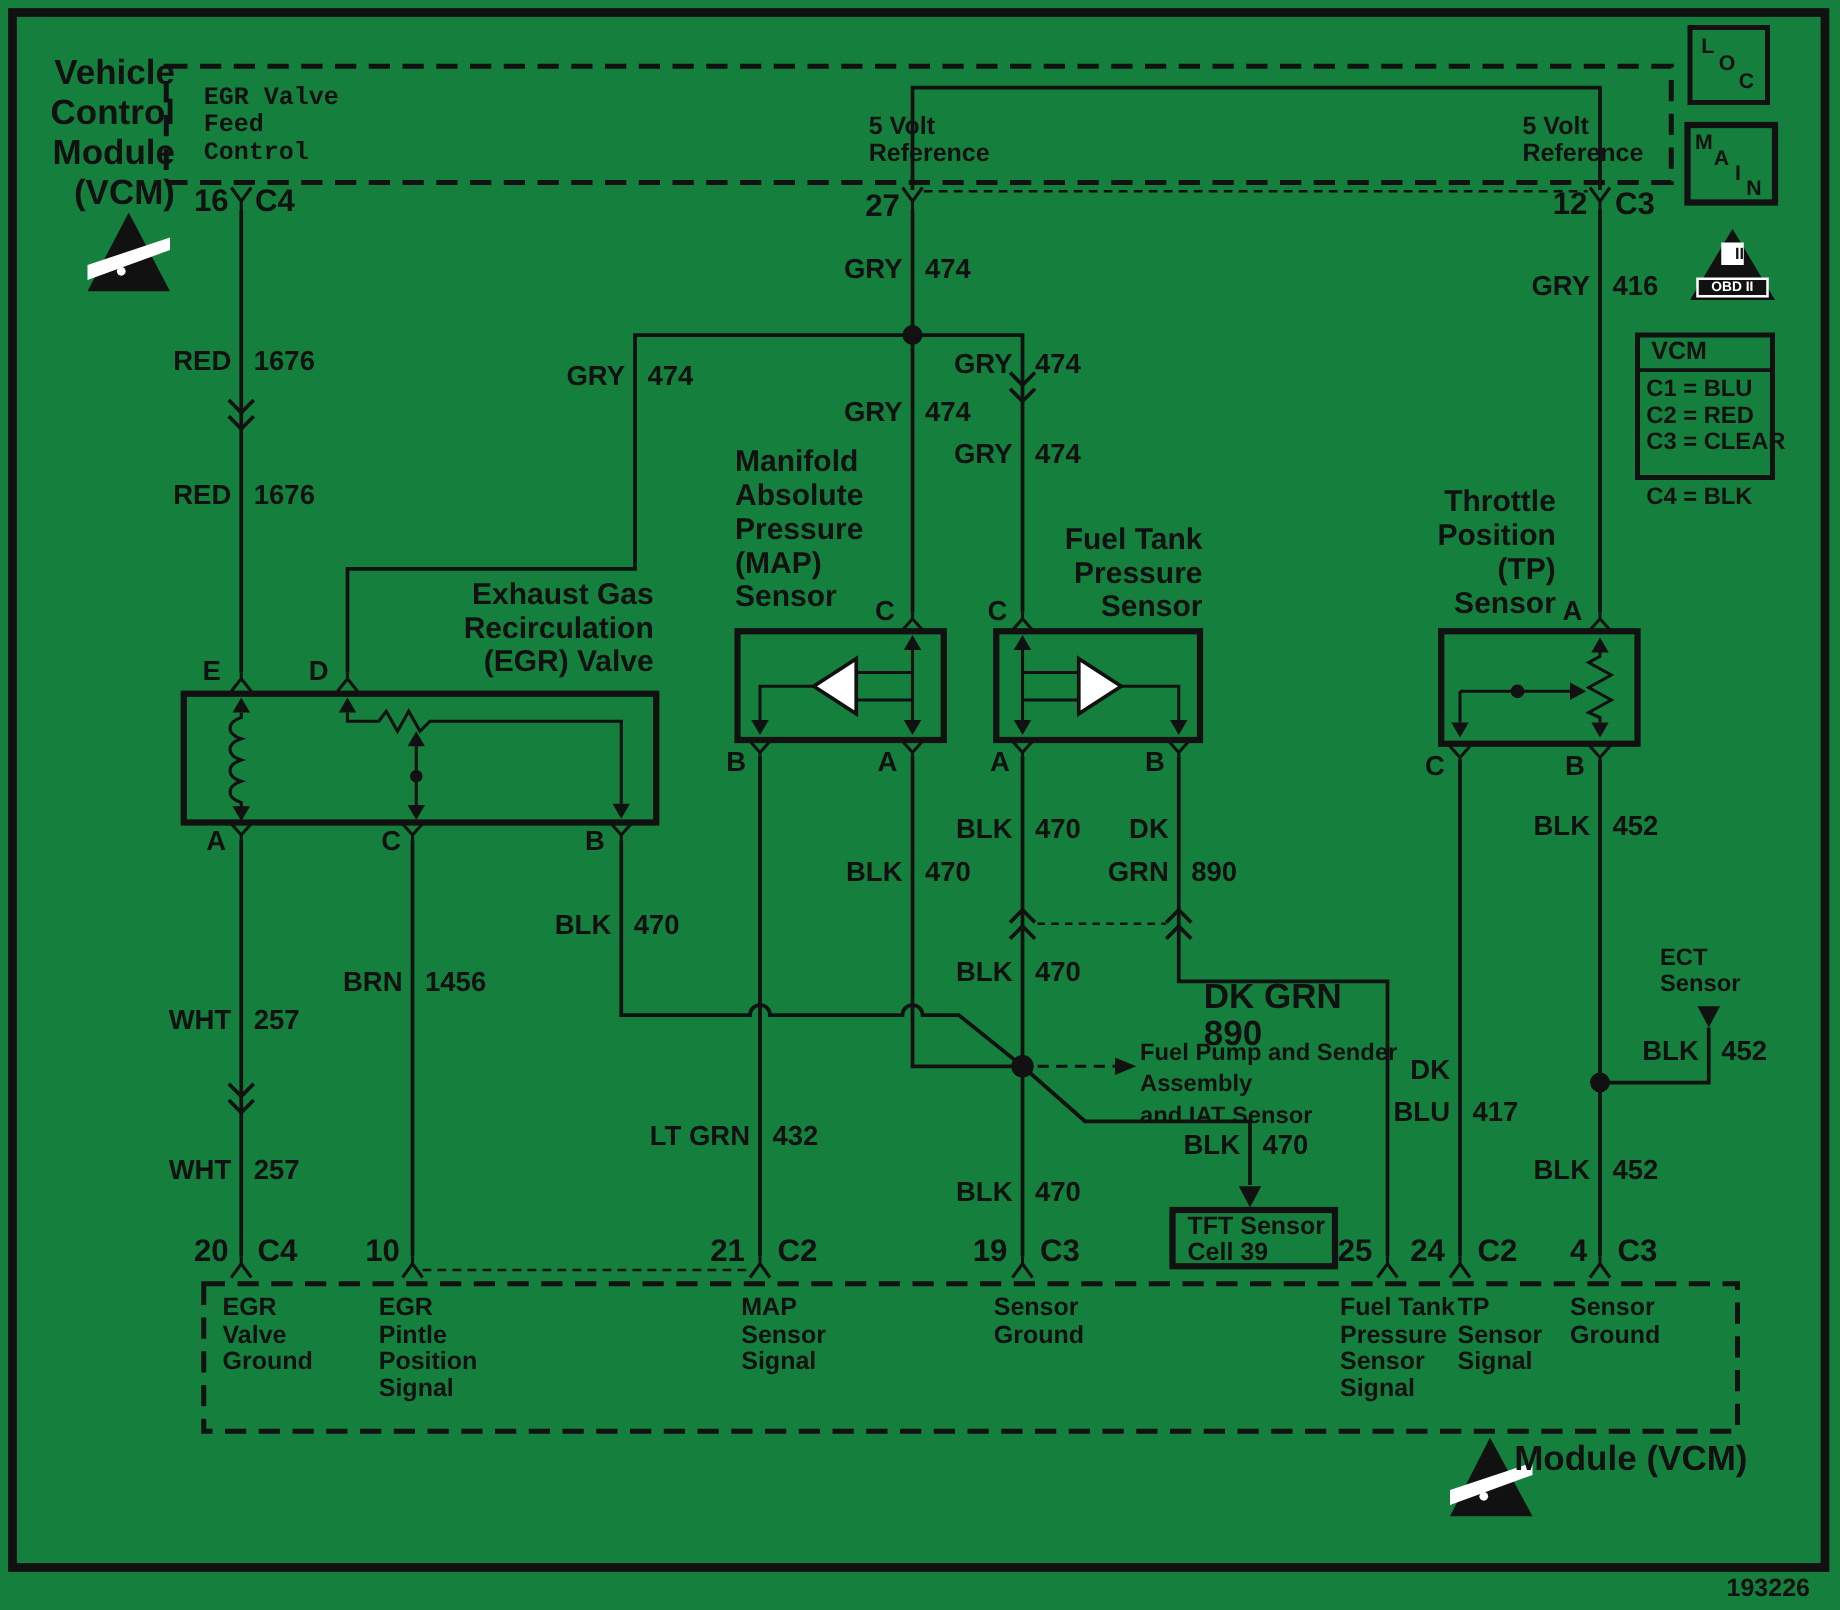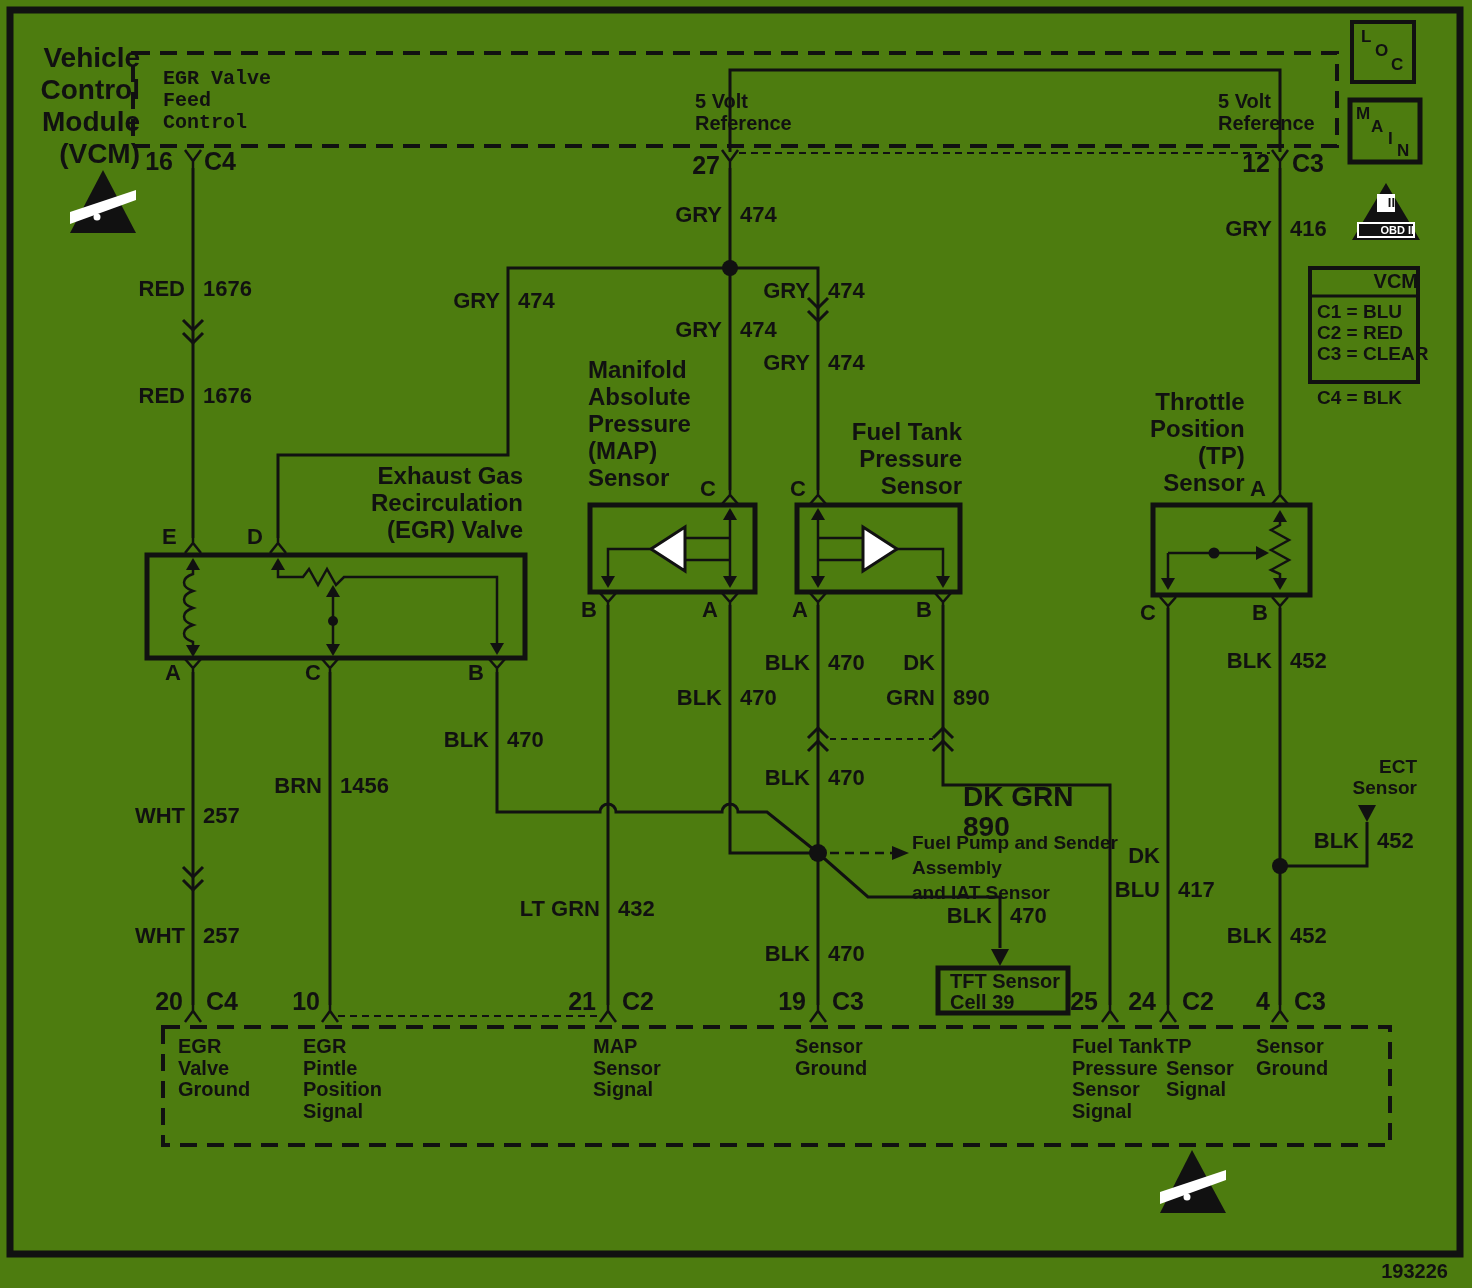--- a/index.html
+++ b/index.html
@@ -1,31 +1,31 @@
 <!DOCTYPE html>
 <html><head>
 <meta charset="utf-8">
 <style>
   html,body{margin:0;padding:0;background:#fff;}
-  #stage{position:relative;width:1472px;height:1288px;background:#4d7c0f;overflow:hidden;
+  #stage{position:relative;width:1472px;height:1288px;background:#15803d;overflow:hidden;
          font-family:"Liberation Sans", sans-serif;color:#111;}
   #art{position:absolute;left:0;top:0;}
   .t{position:absolute;font-weight:700;color:#111;}
   .fs28{font-size:28px;line-height:32px;}
   .fs25{font-size:25px;line-height:27px;}
   .fs24{font-size:24px;line-height:27px;}
   .fs22{font-size:22px;line-height:25px;}
   .fs20{font-size:20px;line-height:22px;}
   .fs19{font-size:19px;line-height:25px;}
   .fs19s{font-size:19px;line-height:21px;}
   .fs17{font-size:17px;line-height:17px;}
   .fs13{font-size:13px;line-height:18px;}
   .fs11{font-size:11px;line-height:13px;}
   .ra{text-align:right;}
-  .ca{text-align:right;}
+  .ca{text-align:left;padding-left:11px;}
   .wl{position:absolute;width:0;height:26px;font-weight:700;font-size:22px;}
   .wc{position:absolute;right:8px;top:0;white-space:nowrap;}
   .wn{position:absolute;left:10px;top:0;white-space:nowrap;}
   .white{color:#fff;}
   .desc{font-size:20px;line-height:21.5px;font-weight:700;}
 </style>
 </head>
 <body>
 
 <div id="stage">
@@ -180,21 +180,21 @@
 
 <div class="t fs20" style="left:695px;top:90px;">
   <div>5 Volt</div>
   <div>Reference</div>
 </div>
 <div class="t fs20" style="left:1218px;top:90px;">
   <div>5 Volt</div>
   <div>Reference</div>
 </div>
 
-<div class="t fs25 ra" style="left:120px;top:148px;width:53px;">16</div>
+<div class="t fs25 ra" style="left:130px;top:148px;width:53px;">16</div>
 <div class="t fs25" style="left:204px;top:148px;">C4</div>
 <div class="t fs25 ra" style="left:667px;top:152px;width:53px;">27</div>
 <div class="t fs25 ra" style="left:1217px;top:150px;width:53px;">12</div>
 <div class="t fs25" style="left:1292px;top:150px;">C3</div>
 
 <div class="wl" style="left:193px;top:276px;">
       <span class="wc">RED</span>
       <span class="wn">1676</span>
     </div>
 <div class="wl" style="left:193px;top:383px;">
@@ -397,20 +397,21 @@
   <div>TP</div>
   <div>Sensor</div>
   <div>Signal</div>
 </div>
 <div class="t desc" style="left:1256px;top:1036px;">
   <div>Sensor</div>
   <div>Ground</div>
 </div>
 
 <div class="t ra" style="left:1098px;top:1150px;width:300px;font-size:28px;line-height:34px;">
+  <div>Module (VCM)</div>
 </div>
 
 <div class="t fs20 ra" style="left:1298px;top:1260px;width:150px;">193226</div>
 
 <div class="t fs17" style="left:1361px;top:28px;">L</div>
 <div class="t fs17" style="left:1375px;top:42px;">O</div>
 <div class="t fs17" style="left:1391px;top:56px;">C</div>
 
 <div class="t fs17" style="left:1356px;top:105px;">M</div>
 <div class="t fs17" style="left:1371px;top:118px;">A</div>

